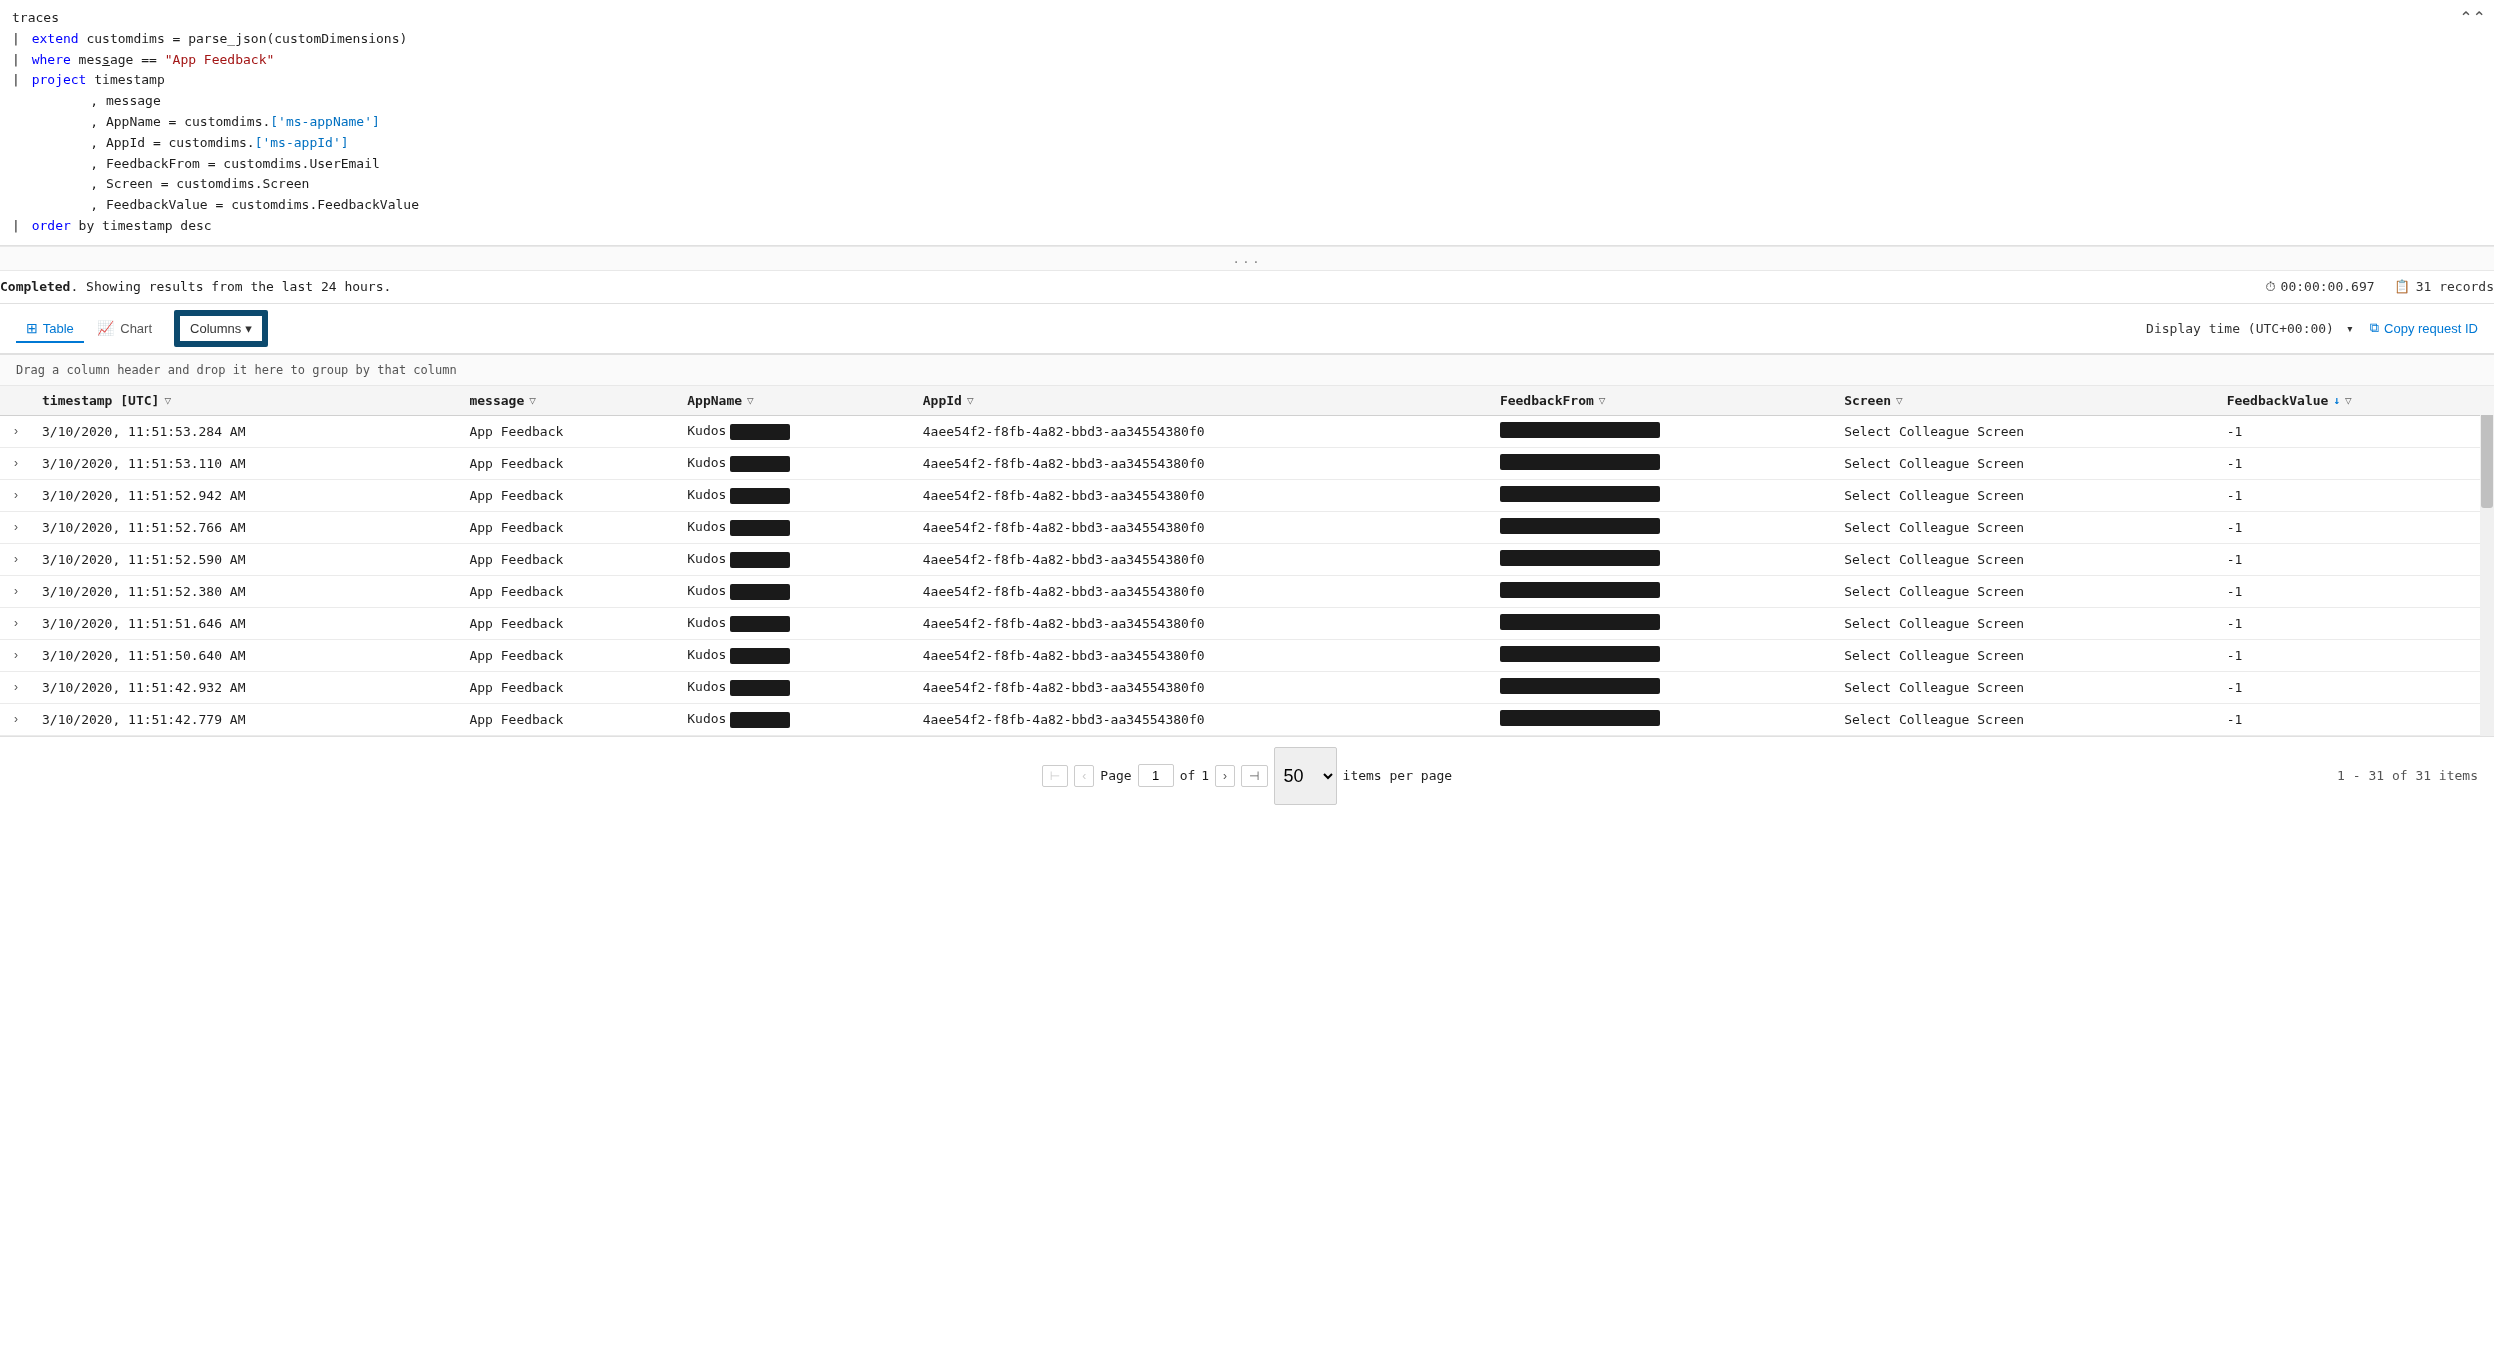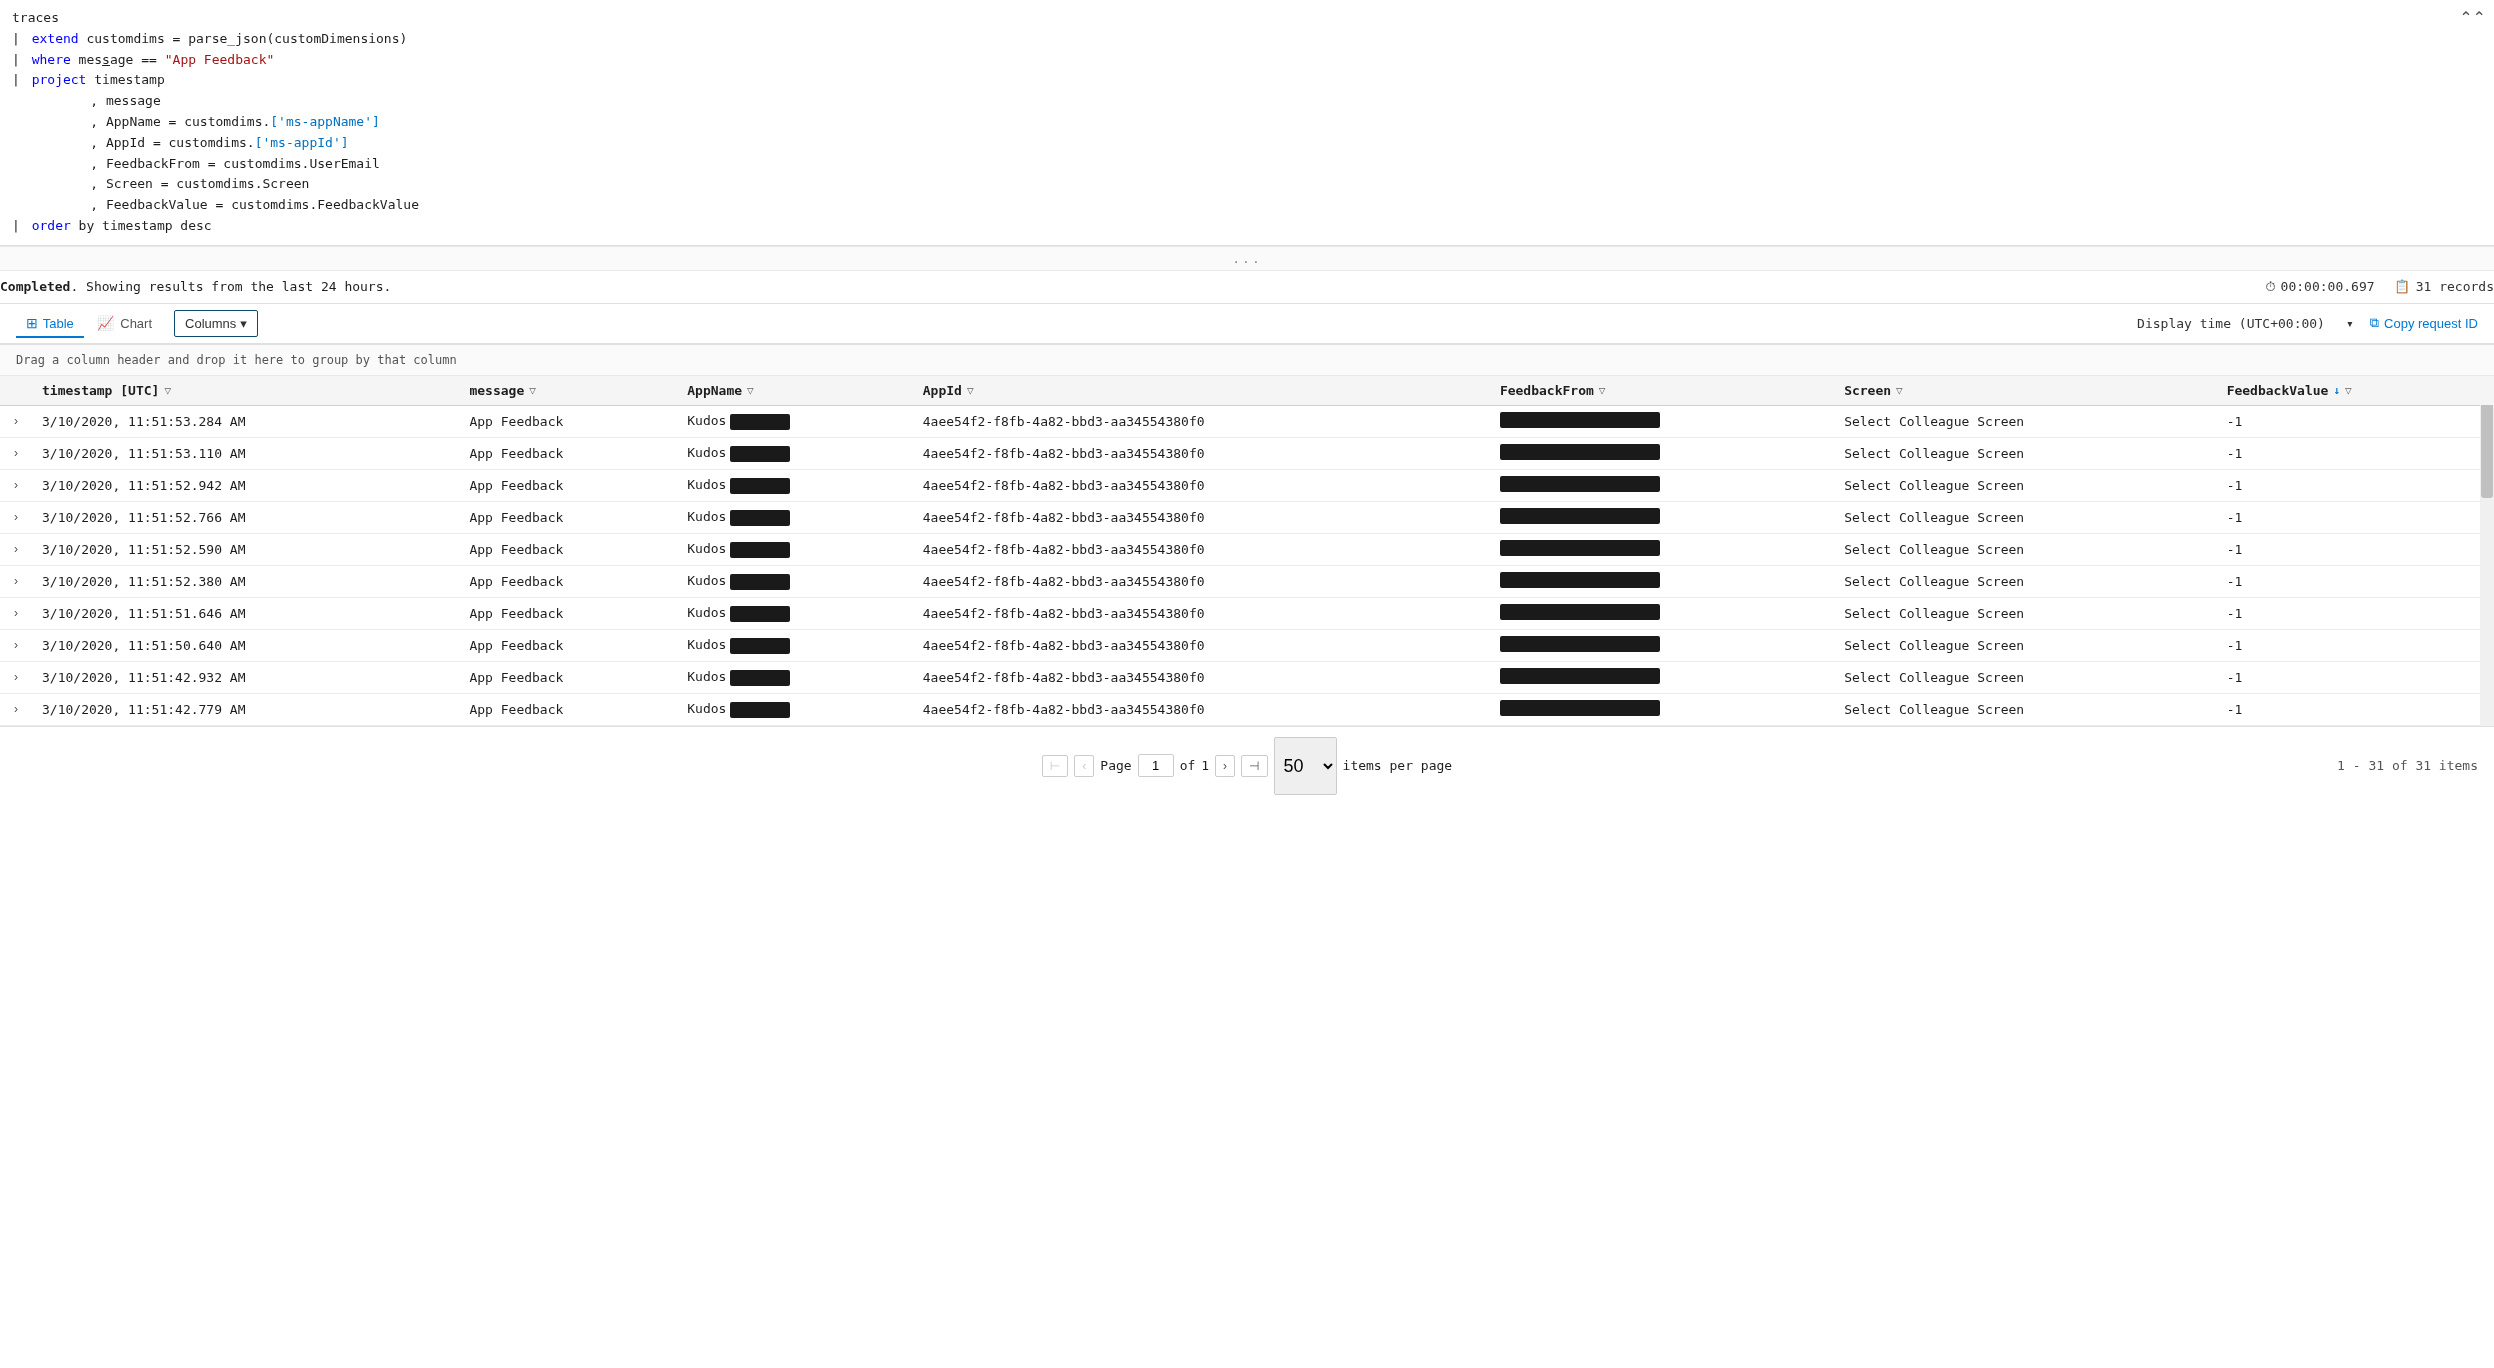--- a/index.html
+++ b/index.html
@@ -73,31 +73,31 @@
       font-size: 13px;
       color: #555;
       border-bottom: 2px solid transparent;
       margin-bottom: -2px;
     }
     .tab-btn.active { color: #0078d4; border-bottom-color: #0078d4; }
     .tab-icon { font-size: 14px; }
     .columns-btn {
       display: flex; align-items: center; gap: 4px;
       padding: 5px 10px;
-      border: 1px solid #0c4a6e;
+      border: 6px solid #0c4a6e;
       background: #fff;
       cursor: pointer;
       font-size: 13px;
       color: #333;
       margin-left: 8px;
       border-radius: 2px;
       justify-content: flex-end;
     }
     .toolbar-right { display: flex; align-items: center; gap: 16px; font-size: 13px; }
-    .display-time { display: flex; align-items: center; gap: 21px; cursor: pointer; color: #333; }
+    .display-time { display: flex; align-items: center; gap: 12px; cursor: pointer; color: #333; }
     .copy-request-btn {
       display: flex; align-items: center; gap: 5px;
       background: none; border: none; cursor: pointer;
       font-size: 13px; color: #0078d4;
     }
 
     
     .drag-hint {
       padding: 8px 16px;
       font-size: 12px;

